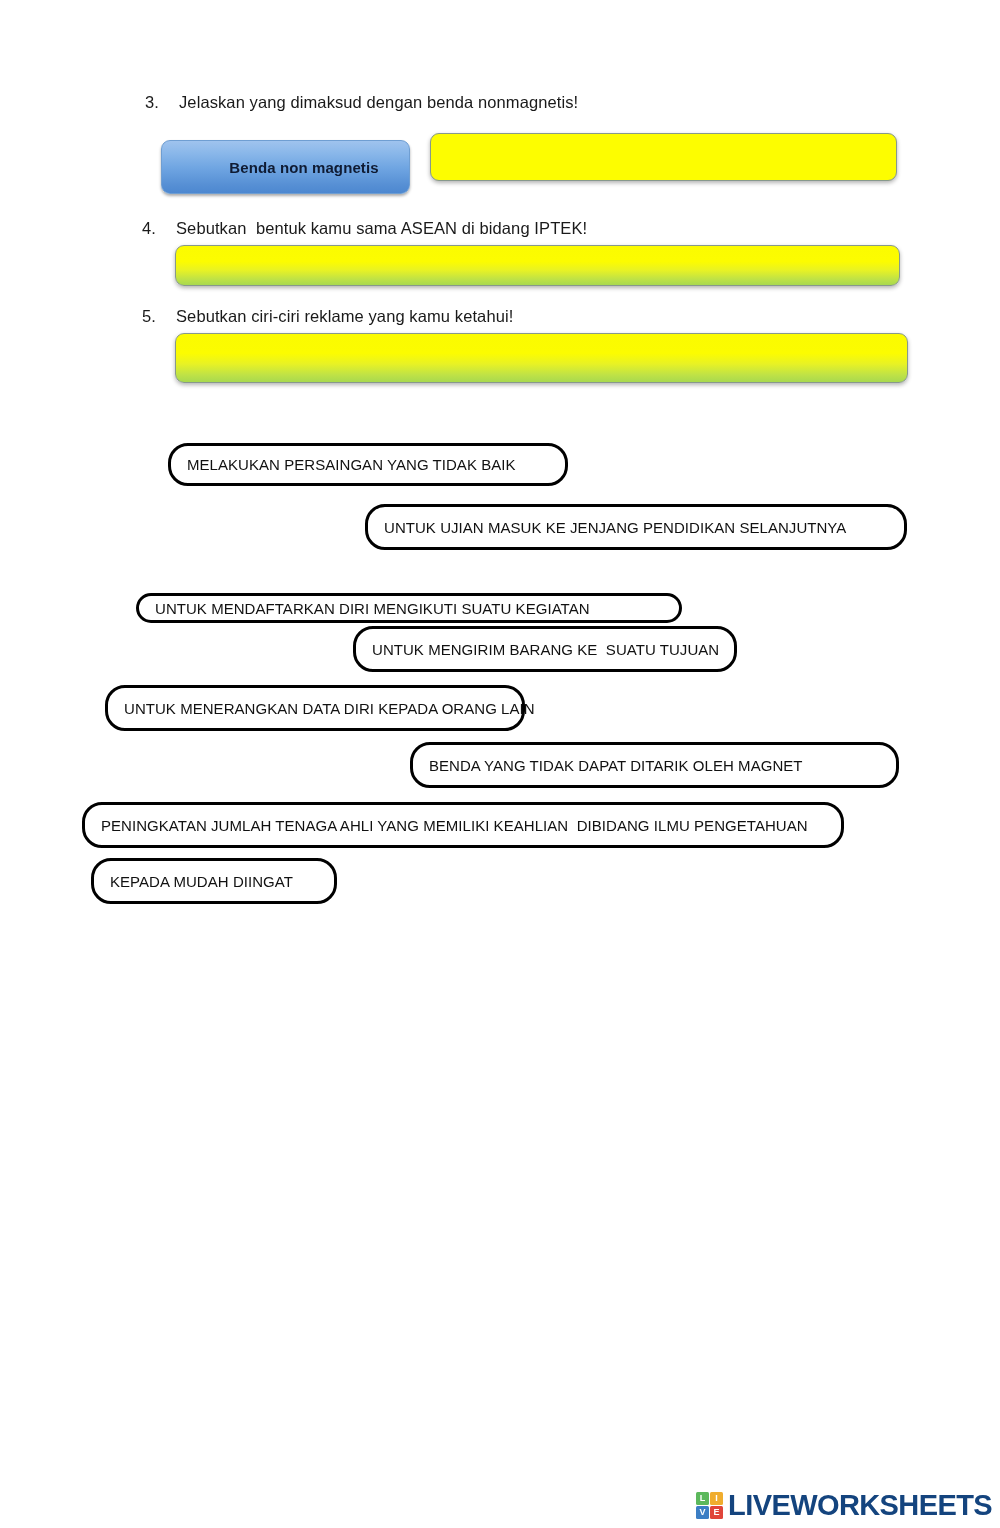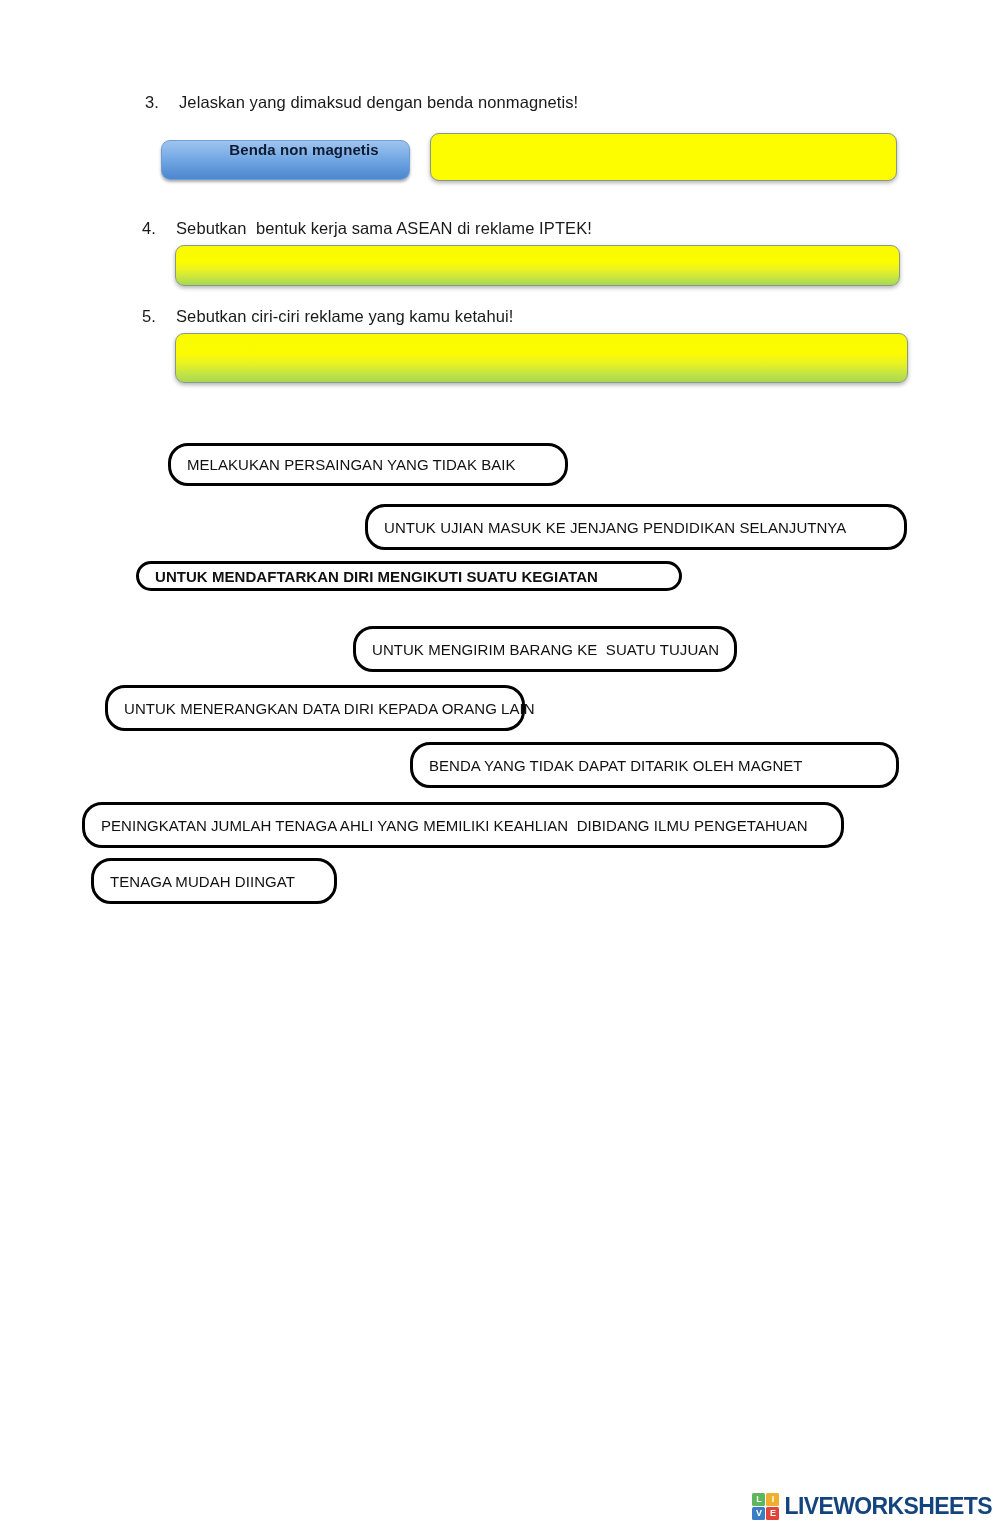--- a/index.html
+++ b/index.html
@@ -46,32 +46,32 @@
   #q3-row { left: 145px; top: 86px; }
   #q4-row { left: 142px; top: 212px; }
   #q5-row { left: 142px; top: 300px; }
 
   
   .blue-chip {
     position: absolute;
     left: 161px;
     top: 140px;
     width: 249px;
-    height: 40px;
+    height: 54px;
     border-radius: 9px;
     background: linear-gradient(to bottom,
                 #9fc3ee 0%,
                 #8bb8ea 22%,
                 #6fa5e2 52%,
                 #568fd4 85%,
                 #4d88d0 100%);
     border: 1px solid #6f9ed2;
     box-shadow: 0 2px 3px rgba(0,0,0,0.33);
     display: flex;
-    align-items: flex-start;
+    align-items: center;
     justify-content: center;
     box-sizing: border-box;
     padding-left: 37px;
   }
   .blue-chip-label {
     font-family: "Liberation Sans", sans-serif;
     font-weight: bold;
     font-size: 15px;
     color: #0f1b33;
     letter-spacing: 0.1px;
@@ -116,21 +116,21 @@
     font-family: "Liberation Sans", sans-serif;
     font-size: 15px;
     color: #111111;
     letter-spacing: 0.05px;
     white-space: pre;
     line-height: 1;
   }
 
   #drag-0 { left: 168px; top: 443px; width: 400px;  height: 43px; }
   #drag-1 { left: 365px; top: 504px; width: 542px;  height: 46px; }
-  #drag-2 { left: 136px; top: 561px; width: 546px;  height: 30px; font-weight: bold; }
+  #drag-2 { left: 136px; top: 593px; width: 546px;  height: 30px; }
   #drag-3 { left: 353px; top: 626px; width: 384px;  height: 46px; }
   #drag-4 { left: 105px; top: 685px; width: 420px;  height: 46px; }
   #drag-5 { left: 410px; top: 742px; width: 489px;  height: 46px; }
   #drag-6 { left: 82px;  top: 802px; width: 762px;  height: 46px; }
   #drag-7 { left: 91px;  top: 858px; width: 246px;  height: 46px; }
 
   
   .lw-logo {
     position: absolute;
     right: 8px;
@@ -157,21 +157,21 @@
     border-radius: 1.5px;
     line-height: 1;
   }
   .lw-sq.green  { background: #5cb85c; }
   .lw-sq.orange { background: #f0ad2e; }
   .lw-sq.blue   { background: #3b7ec4; }
   .lw-sq.red    { background: #e0453a; }
   .lw-wordmark {
     font-family: "Liberation Sans", sans-serif;
     font-weight: bold;
-    font-size: 23px;
+    font-size: 29px;
     color: #14447e;
     letter-spacing: -0.6px;
     line-height: 1;
   }
 </style>
 </head>
 <body>
 
 <div class="page">
 
@@ -181,21 +181,21 @@
   </div>
 
   <div class="blue-chip">
     <span class="blue-chip-label">Benda non magnetis</span>
   </div>
 
   <div class="answer-box flat-yellow" id="answer-3" title=""></div>
 
   <div class="question-row" id="q4-row">
     <span class="q-num">4.</span>
-    <span class="q-text">Sebutkan  bentuk kerja sama ASEAN di reklame IPTEK!</span>
+    <span class="q-text">Sebutkan  bentuk kamu sama ASEAN di bidang IPTEK!</span>
   </div>
 
   <div class="answer-box grad-yellow-green" id="answer-4" title=""></div>
 
   <div class="question-row" id="q5-row">
     <span class="q-num">5.</span>
     <span class="q-text">Sebutkan ciri-ciri reklame yang kamu ketahui!</span>
   </div>
 
   <div class="answer-box grad-yellow-green" id="answer-5" title=""></div>
@@ -215,21 +215,21 @@
   <div class="drag-box" id="drag-4">
     <span class="drag-box-label">UNTUK MENERANGKAN DATA DIRI KEPADA ORANG LAIN</span>
   </div>
   <div class="drag-box" id="drag-6">
     <span class="drag-box-label">PENINGKATAN JUMLAH TENAGA AHLI YANG MEMILIKI KEAHLIAN  DIBIDANG ILMU PENGETAHUAN</span>
   </div>
   <div class="drag-box" id="drag-5">
     <span class="drag-box-label">BENDA YANG TIDAK DAPAT DITARIK OLEH MAGNET</span>
   </div>
   <div class="drag-box" id="drag-7">
-    <span class="drag-box-label">TENAGA MUDAH DIINGAT</span>
+    <span class="drag-box-label">KEPADA MUDAH DIINGAT</span>
   </div>
 
   <div class="lw-logo">
     <div class="lw-squares">
       <span class="lw-sq green">L</span>
       <span class="lw-sq orange">I</span>
       <span class="lw-sq blue">V</span>
       <span class="lw-sq red">E</span>
     </div>
     <span class="lw-wordmark">LIVEWORKSHEETS</span>

